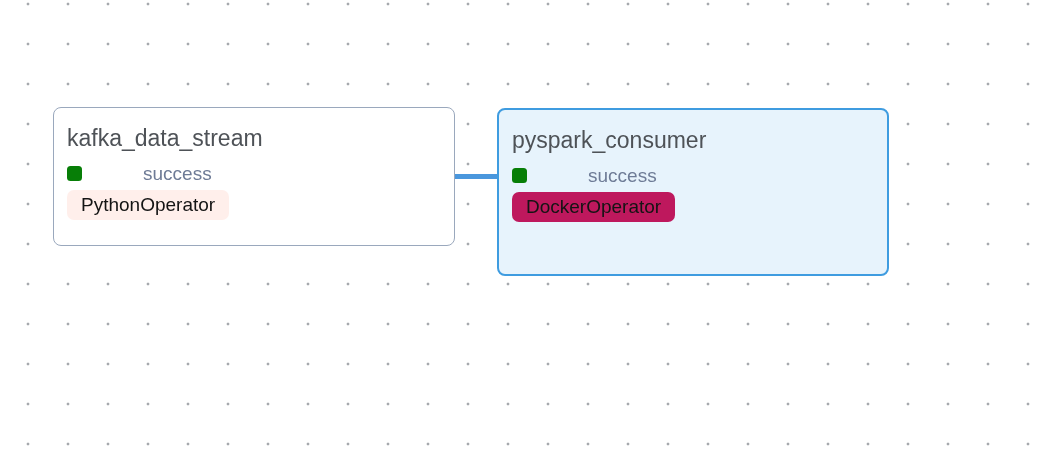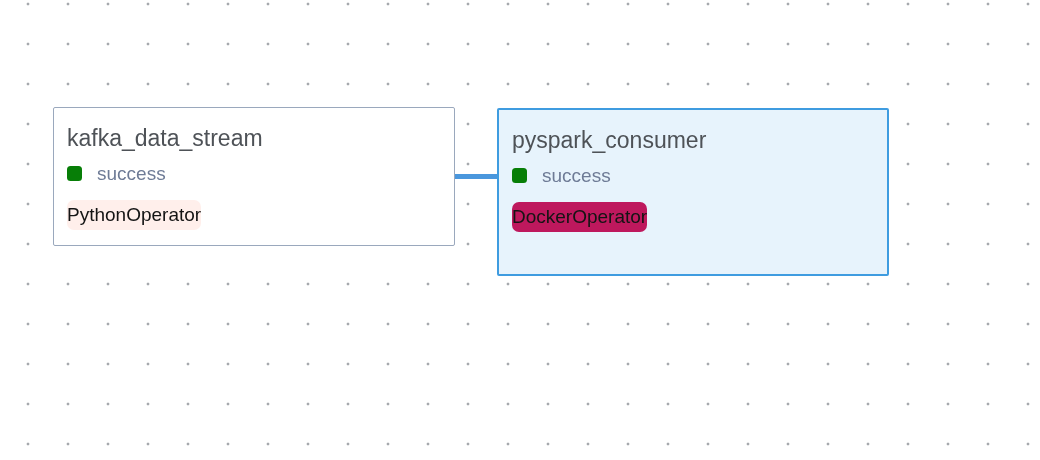--- a/index.html
+++ b/index.html
@@ -23,61 +23,62 @@
     height: 5px;
     border-radius: 2.5px;
     z-index: 0;
   }
 
   .node {
     position: absolute;
     z-index: 1;
     border-style: solid;
     border-width: 1.5px;
-    border-radius: 2px;
+    border-radius: 8px;
     padding: 16px 13px 14px 13px;
     display: flex;
     flex-direction: column;
     cursor: pointer;
   }
   .node.selected { border-width: 2px; }
 
   .node-title {
     font-size: 23px;
     line-height: 29px;
     color: #4e5257;
     white-space: nowrap;
     margin-bottom: 10px;
   }
 
   .state-row {
     display: flex;
     align-items: center;
     height: 21px;
-    margin-bottom: 16px;
+    margin-bottom: 6px;
+    gap: 46px;
   }
   .state-square {
     width: 15px;
     height: 15px;
     border-radius: 3.5px;
     margin-right: 15px;
     flex: 0 0 auto;
   }
   .state-label {
     font-size: 19px;
     color: #6e7b96;
     line-height: 21px;
   }
 
   .badge {
     align-self: flex-start;
     font-size: 19px;
     line-height: 24px;
     color: #141414;
-    padding: 3px 0;
+    padding: 3px 14px;
     border-radius: 7px;
     white-space: nowrap;
   }
 </style>
 </head>
 <body>
 
 <div class="canvas">
 
   <div class="edge" style="background-color: rgb(74, 151, 221);"></div>

